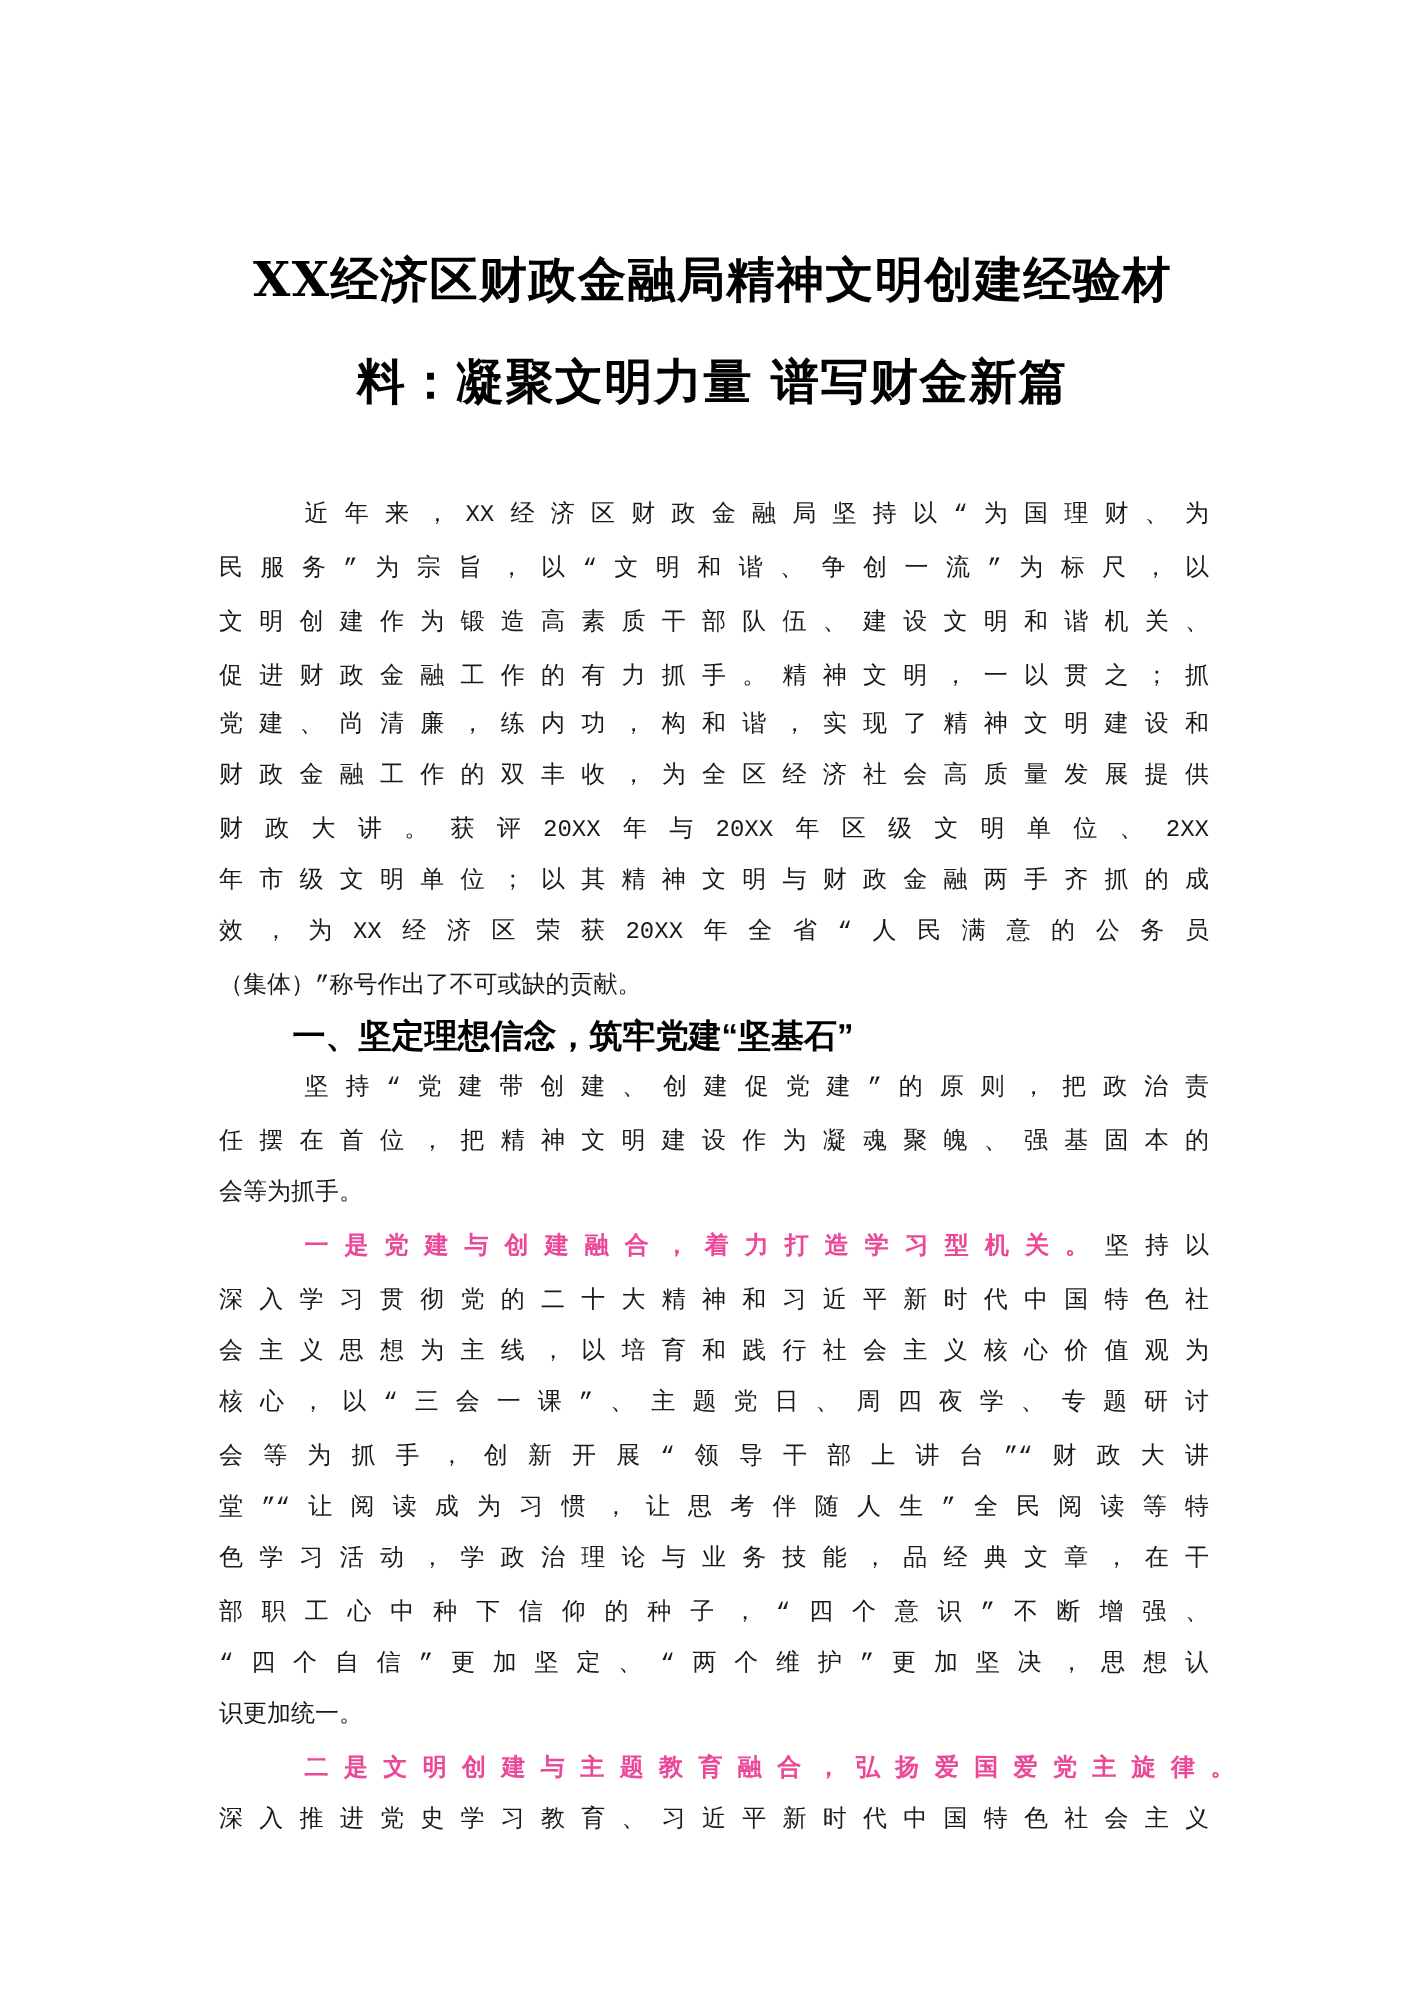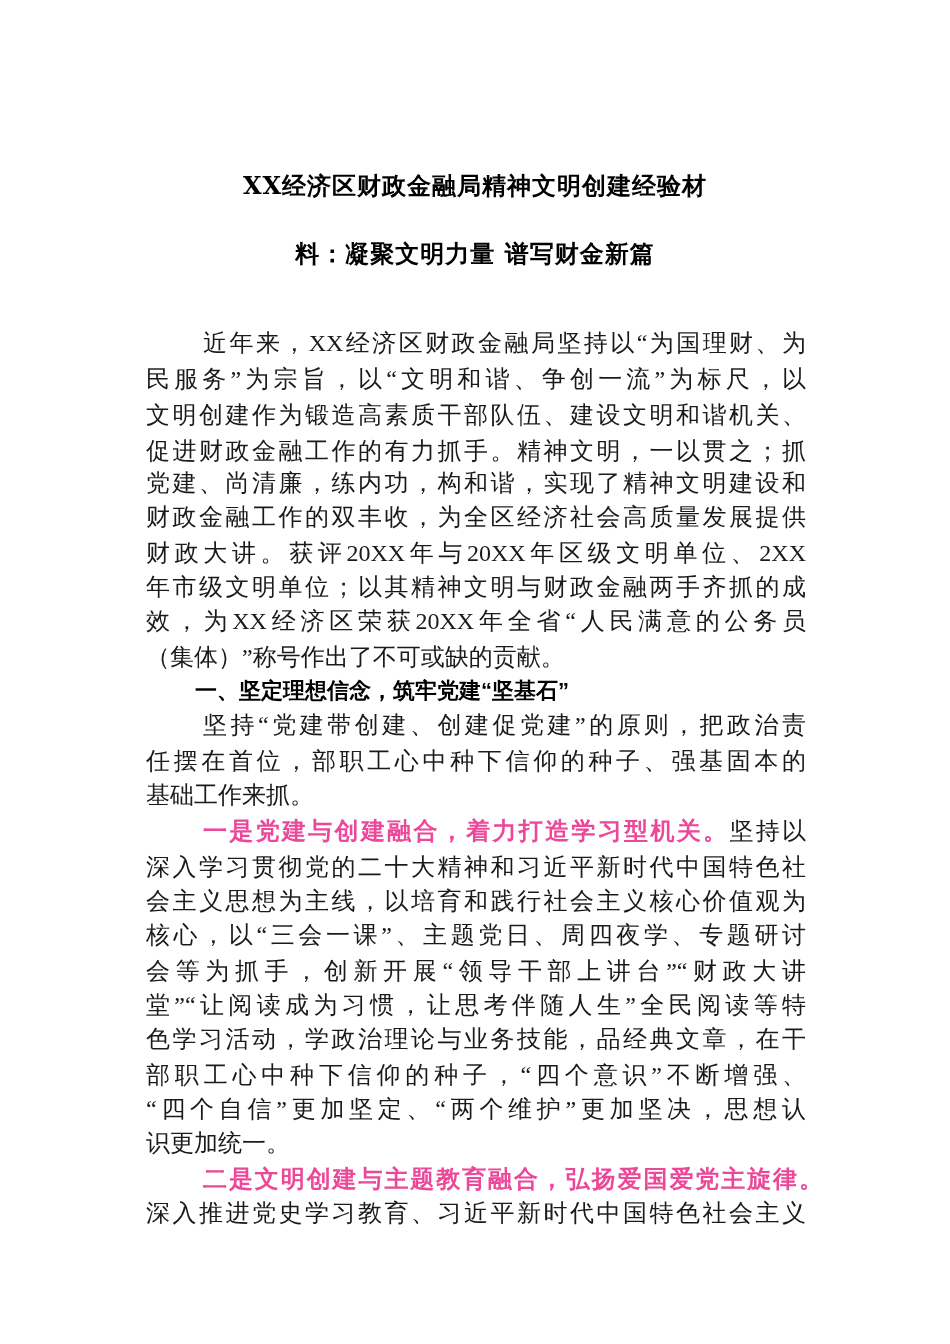--- a/index.html
+++ b/index.html
@@ -22,35 +22,35 @@
       height: 1344px;
       background: #ffffff;
     }
     .title {
       position: absolute;
       left: 140px;
       width: 670px;
       text-align: center;
       font-family: "DejaVu Serif", "Liberation Serif", serif;
       font-weight: bold;
-      font-size: 24px;
+      font-size: 32px;
       line-height: 40px;
       letter-spacing: 1px;
       white-space: nowrap;
       color: #000;
     }
     .title-1 { top: 166px; }
     .title-2 { top: 234px; text-align: center; }
 
     .line {
       position: absolute;
       left: 146px;
       width: 660px;
-      font-family: Liberation Serif, serif;
-      font-size: 24px;
+      font-family: Liberation Mono, monospace;
+      font-size: 16px;
       line-height: 30px;
       white-space: nowrap;
       text-align: justify;
       text-align-last: justify;
       color: #1a1a1a;
       font-weight: 300;
     }
     .line.last { text-align-last: left; }
     .line.indent { left: 203px; width: 603px; }
     .line.heading {
@@ -79,22 +79,22 @@
   <div class="line" style="top:468px">党建、尚清廉，练内功，构和谐，实现了精神文明建设和</div>
   <div class="line" style="top:502px">财政金融工作的双丰收，为全区经济社会高质量发展提供</div>
   <div class="line" style="top:538px">财政大讲。获评20XX年与20XX年区级文明单位、2XX</div>
   <div class="line" style="top:572px">年市级文明单位；以其精神文明与财政金融两手齐抓的成</div>
   <div class="line" style="top:606px">效，为XX经济区荣获20XX年全省“人民满意的公务员</div>
   <div class="line last" style="top:642px">（集体）”称号作出了不可或缺的贡献。</div>
 
   <div class="line heading" style="top:676px">一、坚定理想信念，筑牢党建“坚基石”</div>
 
   <div class="line indent" style="top:710px">坚持“党建带创建、创建促党建”的原则，把政治责</div>
-  <div class="line" style="top:746px">任摆在首位，部职工心中种下信仰的种子、强基固本的</div>
-  <div class="line last" style="top:780px">基础工作来抓。</div>
+  <div class="line" style="top:746px">任摆在首位，把精神文明建设作为凝魂聚魄、强基固本的</div>
+  <div class="line last" style="top:780px">会等为抓手。</div>
 
   <div class="line indent" style="top:816px">
     <span class="bold">一是党建与创建融合，着力打造学习型机关。</span><span>坚持以</span>
   </div>
   <div class="line" style="top:852px">深入学习贯彻党的二十大精神和习近平新时代中国特色社</div>
   <div class="line" style="top:886px">会主义思想为主线，以培育和践行社会主义核心价值观为</div>
   <div class="line" style="top:920px">核心，以“三会一课”、主题党日、周四夜学、专题研讨</div>
   <div class="line" style="top:956px">会等为抓手，创新开展“领导干部上讲台”“财政大讲</div>
   <div class="line" style="top:990px">堂”“让阅读成为习惯，让思考伴随人生”全民阅读等特</div>
   <div class="line" style="top:1024px">色学习活动，学政治理论与业务技能，品经典文章，在干</div>

